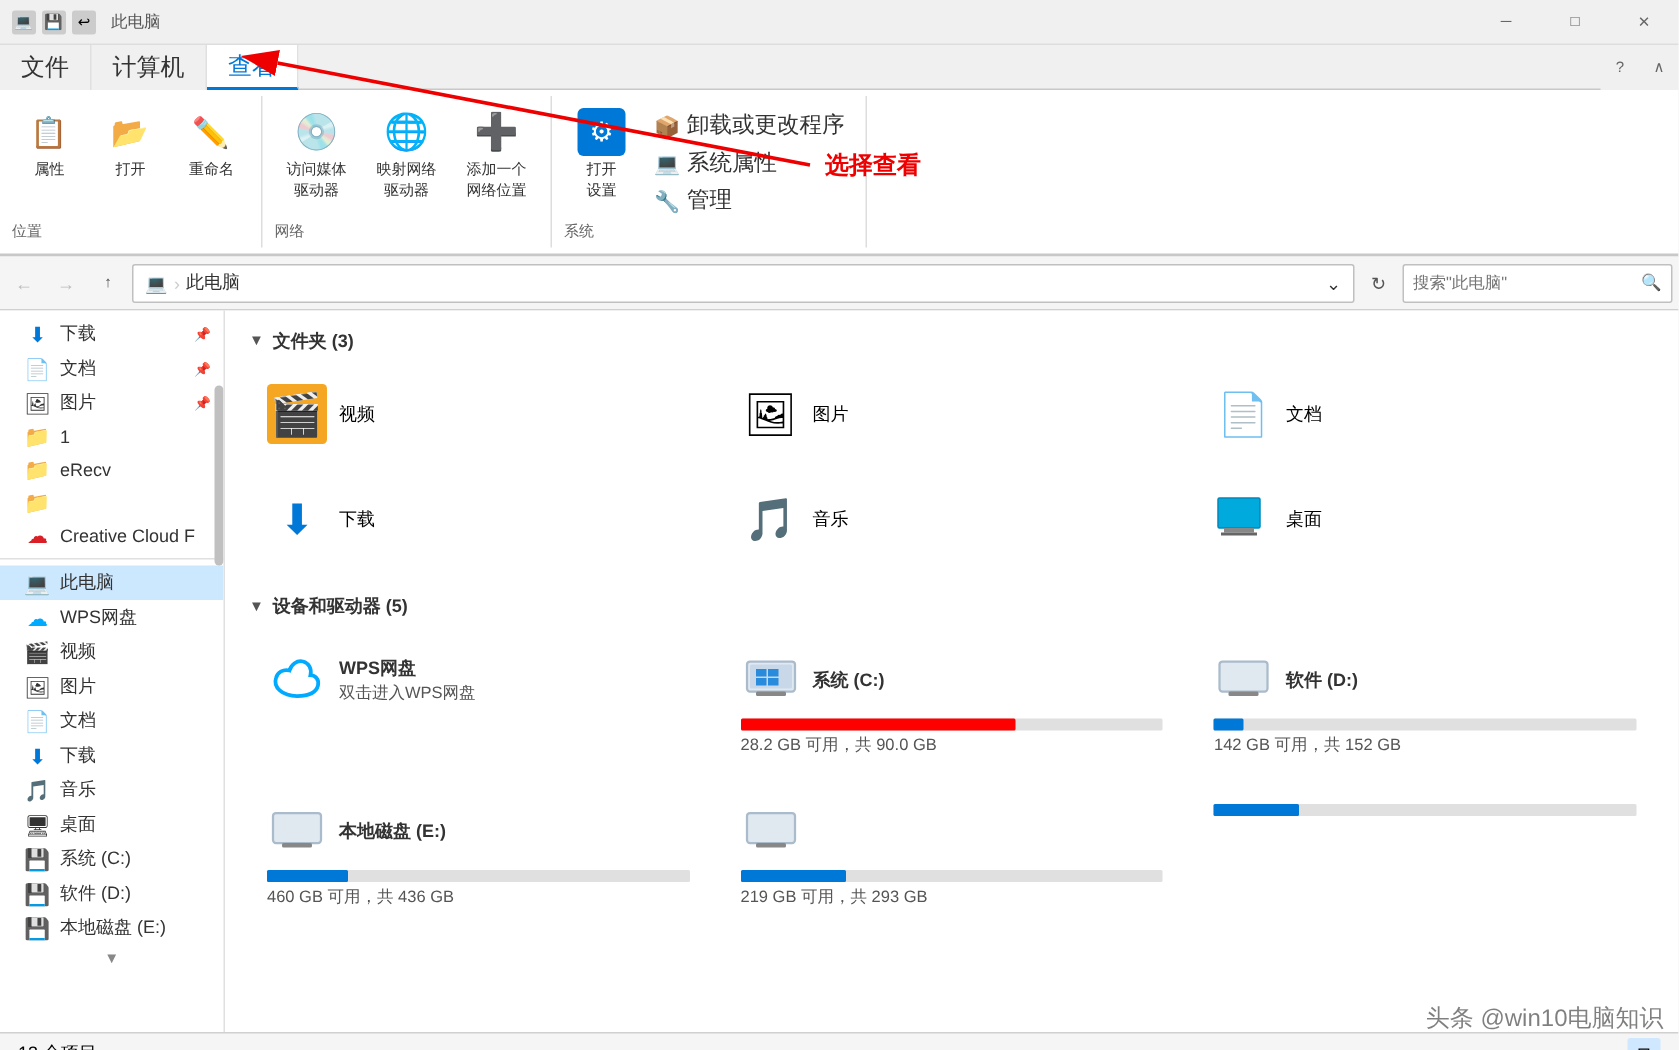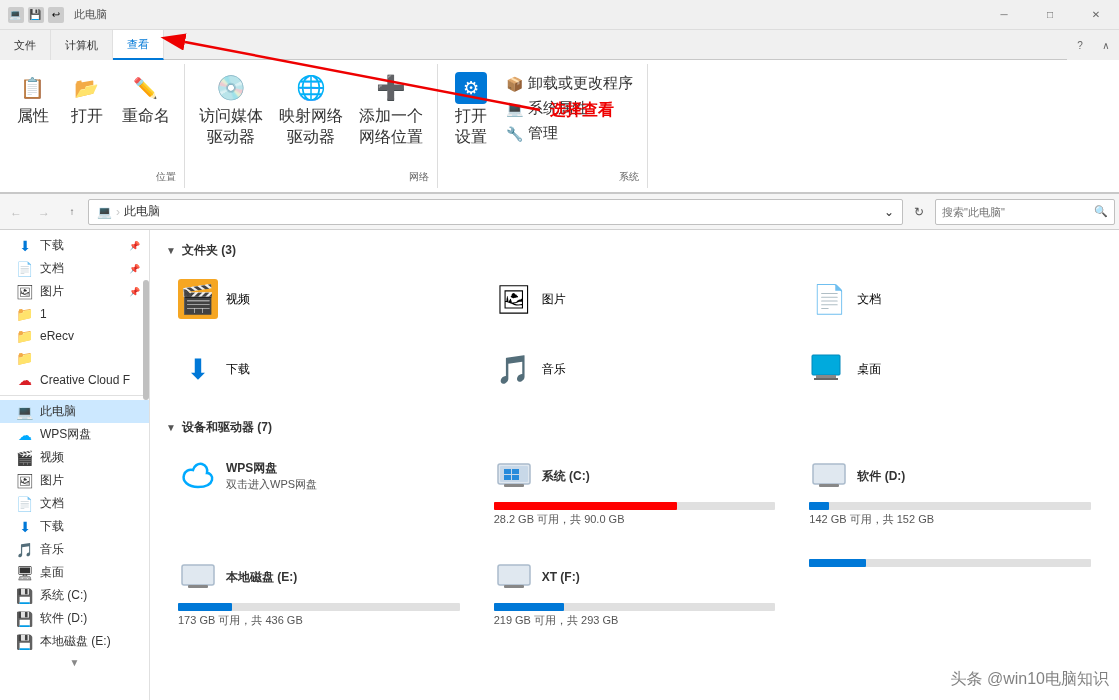--- a/index.html
+++ b/index.html
@@ -8,29 +8,29 @@
     
     .title-bar { height: 30px; background: #f0f0f0; display: flex; align-items: center; justify-content: space-between; padding: 0 0 0 8px; border-bottom: 1px solid #ddd; }
     .title-bar-left { display: flex; align-items: center; gap: 4px; }
     .title-bar-icon { width: 16px; height: 16px; background: #ccc; border-radius: 2px; display: flex; align-items: center; justify-content: center; font-size: 10px; }
     .window-controls { display: flex; }
     .win-btn { width: 46px; height: 30px; display: flex; align-items: center; justify-content: center; font-size: 10px; cursor: pointer; color: #666; }
 
     
     .ribbon { background: #f8f8f8; border-bottom: 1px solid #c8c8c8; }
     .ribbon-tabs { display: flex; height: 30px; background: #f0f0f0; }
-    .ribbon-tab { padding: 0 14px; display: flex; align-items: center; font-size: 11px; cursor: pointer; color: #333; border-right: 1px solid #e0e0e0; position: relative; }
+    .ribbon-tab { padding: 0 14px; display: flex; align-items: center; font-size: 16px; cursor: pointer; color: #333; border-right: 1px solid #e0e0e0; position: relative; }
     .ribbon-tab.active { background: #fff; border-bottom: 2px solid #0078d7; color: #0078d7; }
     .ribbon-content { background: #fff; border-bottom: 1px solid #c8c8c8; display: flex; align-items: stretch; min-height: 90px; padding: 4px 0; }
     .ribbon-group { display: flex; flex-direction: column; align-items: flex-start; padding: 4px 8px; border-right: 1px solid #ddd; min-width: 60px; }
     .ribbon-group-items { display: flex; gap: 4px; flex: 1; align-items: flex-start; justify-content: center; flex-wrap: wrap; }
-    .ribbon-group-label { font-size: 10px; color: #666; text-align: right; width: 100%; margin-top: 18px; }
+    .ribbon-group-label { font-size: 10px; color: #666; text-align: left; width: 100%; margin-top: 2px; }
     .ribbon-btn { display: flex; flex-direction: column; align-items: center; padding: 4px 6px; cursor: pointer; border-radius: 3px; min-width: 50px; }
     .ribbon-btn .icon { font-size: 20px; width: 32px; height: 32px; display: flex; align-items: center; justify-content: center; }
-    .ribbon-btn .label { font-size: 16px; text-align: center; color: #333; margin-top: 2px; }
+    .ribbon-btn .label { font-size: 10px; text-align: center; color: #333; margin-top: 2px; }
     .ribbon-btn-small { display: flex; flex-direction: row; align-items: center; padding: 2px 6px; cursor: pointer; border-radius: 2px; gap: 4px; }
     .ribbon-btn-small .icon-sm { font-size: 14px; width: 18px; height: 18px; display: flex; align-items: center; justify-content: center; }
     .ribbon-btn-small .label-sm { font-size: 15px; color: #333; }
     .gear-icon { width: 32px; height: 32px; background: #0078d7; border-radius: 4px; display: flex; align-items: center; justify-content: center; color: white; font-size: 18px; }
 
     
     .address-bar { height: 36px; background: #f5f5f5; border-bottom: 1px solid #d0d0d0; display: flex; align-items: center; padding: 0 4px; gap: 4px; }
     .nav-btn { width: 24px; height: 24px; display: flex; align-items: center; justify-content: center; cursor: pointer; border-radius: 3px; color: #555; font-size: 12px; }
     .nav-btn.disabled { color: #bbb; cursor: default; }
     .address-path { flex: 1; height: 26px; background: white; border: 1px solid #c0c0c0; display: flex; align-items: center; padding: 0 8px; font-size: 12px; color: #333; border-radius: 2px; }
@@ -336,21 +336,21 @@
             <rect x="6" y="22" width="20" height="3" fill="#888"></rect>
             <rect x="4" y="25" width="24" height="2" fill="#666"></rect>
           </svg>
         </div>
         <span>桌面</span>
       </div>
     </div>
 
     <div class="section-header">
       <span class="section-chevron">▼</span>
-      <span>设备和驱动器 (7)</span>
+      <span>设备和驱动器 (5)</span>
     </div>
 
     <div class="drives-grid">
 
       <div class="drive-item">
         <div class="drive-item-top">
           <div style="width:40px;height:40px;display:flex;align-items:center;justify-content:center;">
             <svg width="36" height="30" viewBox="0 0 36 30">
               <path d="M18 26 C8 26 2 20 4 14 C5 10 9 8 13 9 C14 5 18 2 22 3 C26 4 28 8 27 12 C30 12 33 15 32 19 C31 23 27 26 18 26Z" fill="none" stroke="#00aaff" stroke-width="2.5"></path>
             </svg>
@@ -413,34 +413,31 @@
               <rect x="8" y="24" width="20" height="3" rx="1" fill="#888"></rect>
             </svg>
           </div>
           <div class="drive-info">
             <div class="drive-name">本地磁盘 (E:)</div>
           </div>
         </div>
         <div class="drive-bar-container">
           <div class="drive-bar" style="width:19%;"></div>
         </div>
-        <div class="drive-size">173 GB 可用，共 436 GB</div>
+        <div class="drive-size">460 GB 可用，共 436 GB</div>
       </div>
 
       <div class="drive-item">
         <div class="drive-item-top">
           <div style="width:40px;height:40px;display:flex;align-items:center;justify-content:center;">
             <svg width="36" height="32" viewBox="0 0 36 32">
               <rect x="2" y="4" width="32" height="20" rx="2" fill="#e0e8f0" stroke="#aabbcc" stroke-width="1.5"></rect>
               <rect x="8" y="24" width="20" height="3" rx="1" fill="#888"></rect>
             </svg>
           </div>
-          <div class="drive-info">
-            <div class="drive-name">XT (F:)</div>
-          </div>
         </div>
         <div class="drive-bar-container">
           <div class="drive-bar" style="width:25%;"></div>
         </div>
         <div class="drive-size">219 GB 可用，共 293 GB</div>
       </div>
 
       <div class="drive-item">
         <div class="drive-bar-container">
           <div class="drive-bar" style="width:20%;"></div>

